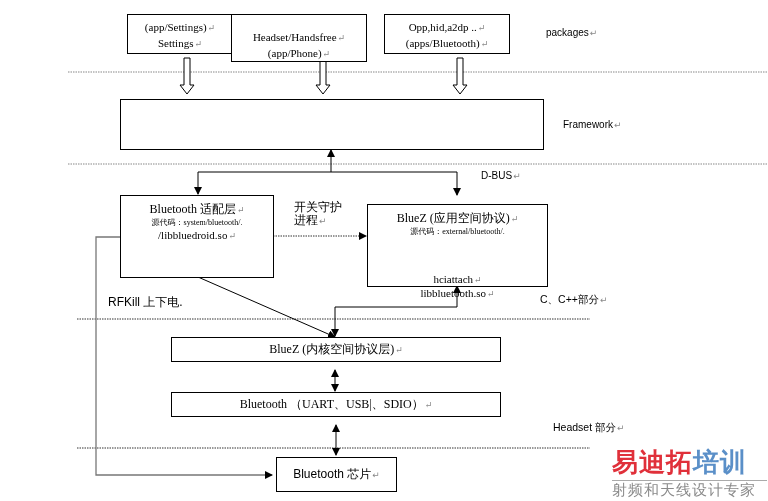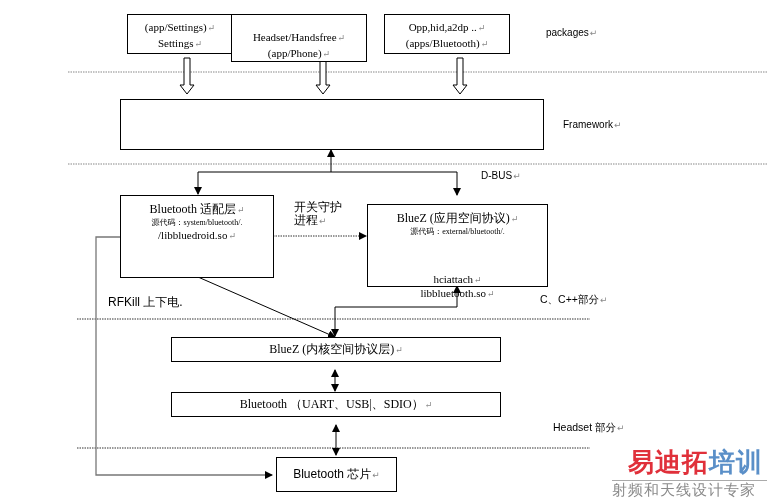--- a/index.html
+++ b/index.html
@@ -112,16 +112,16 @@
   <span>Bluetooth  （UART、USB|、SDIO）</span><span class="ret">↵</span>
 </div>
 
 <div class="lbl sans" style="left:553px;top:421px;font-size:10.5px;"><span>Headset 部分</span><span class="ret">↵</span></div>
 
 <div class="box sans" style="left:276px;top:457px;width:121px;height:35px;font-size:12px;line-height:33px;">
   <span>Bluetooth 芯片</span><span class="ret">↵</span>
 </div>
 
 <div id="wm1">
-  <span id="wm-red" style="color: rgb(224, 48, 58); margin-left: 16px;">易迪拓</span><span id="wm-blue" style="color: rgb(90, 143, 200);">培训</span>
+  <span id="wm-red" style="color: rgb(224, 48, 58);">易迪拓</span><span id="wm-blue" style="color: rgb(90, 143, 200);">培训</span>
 </div>
 <div id="wm-rule" style="position:absolute;left:612px;top:480px;width:155px;height:1px;background:#aaa;"></div>
 <div id="wm2">射频和天线设计专家</div>
 
 </body></html>

